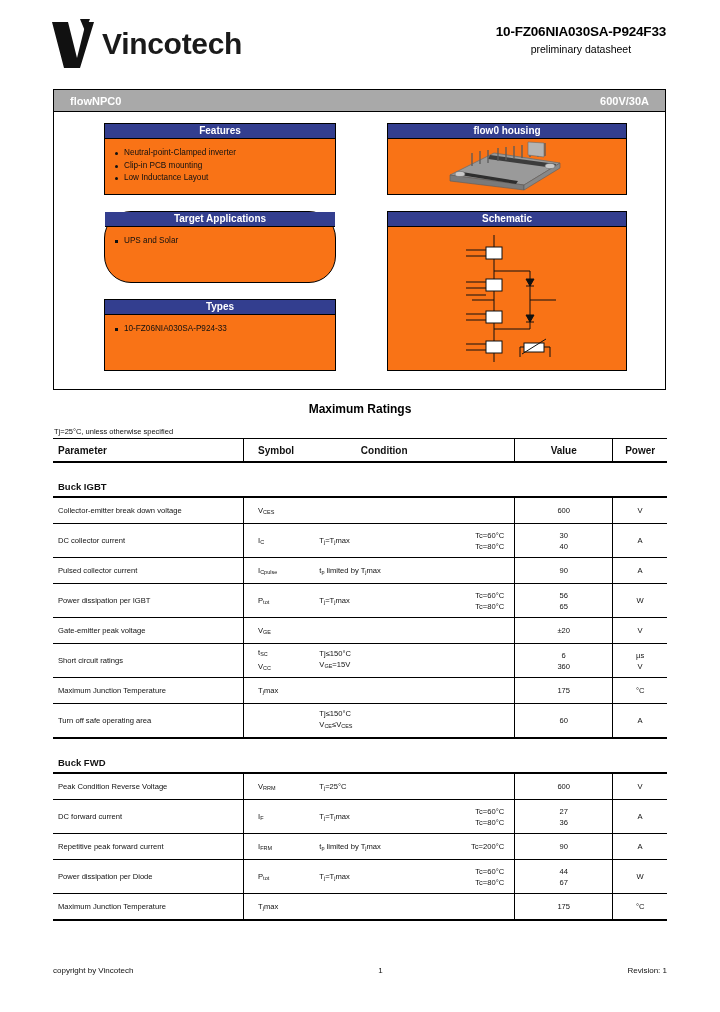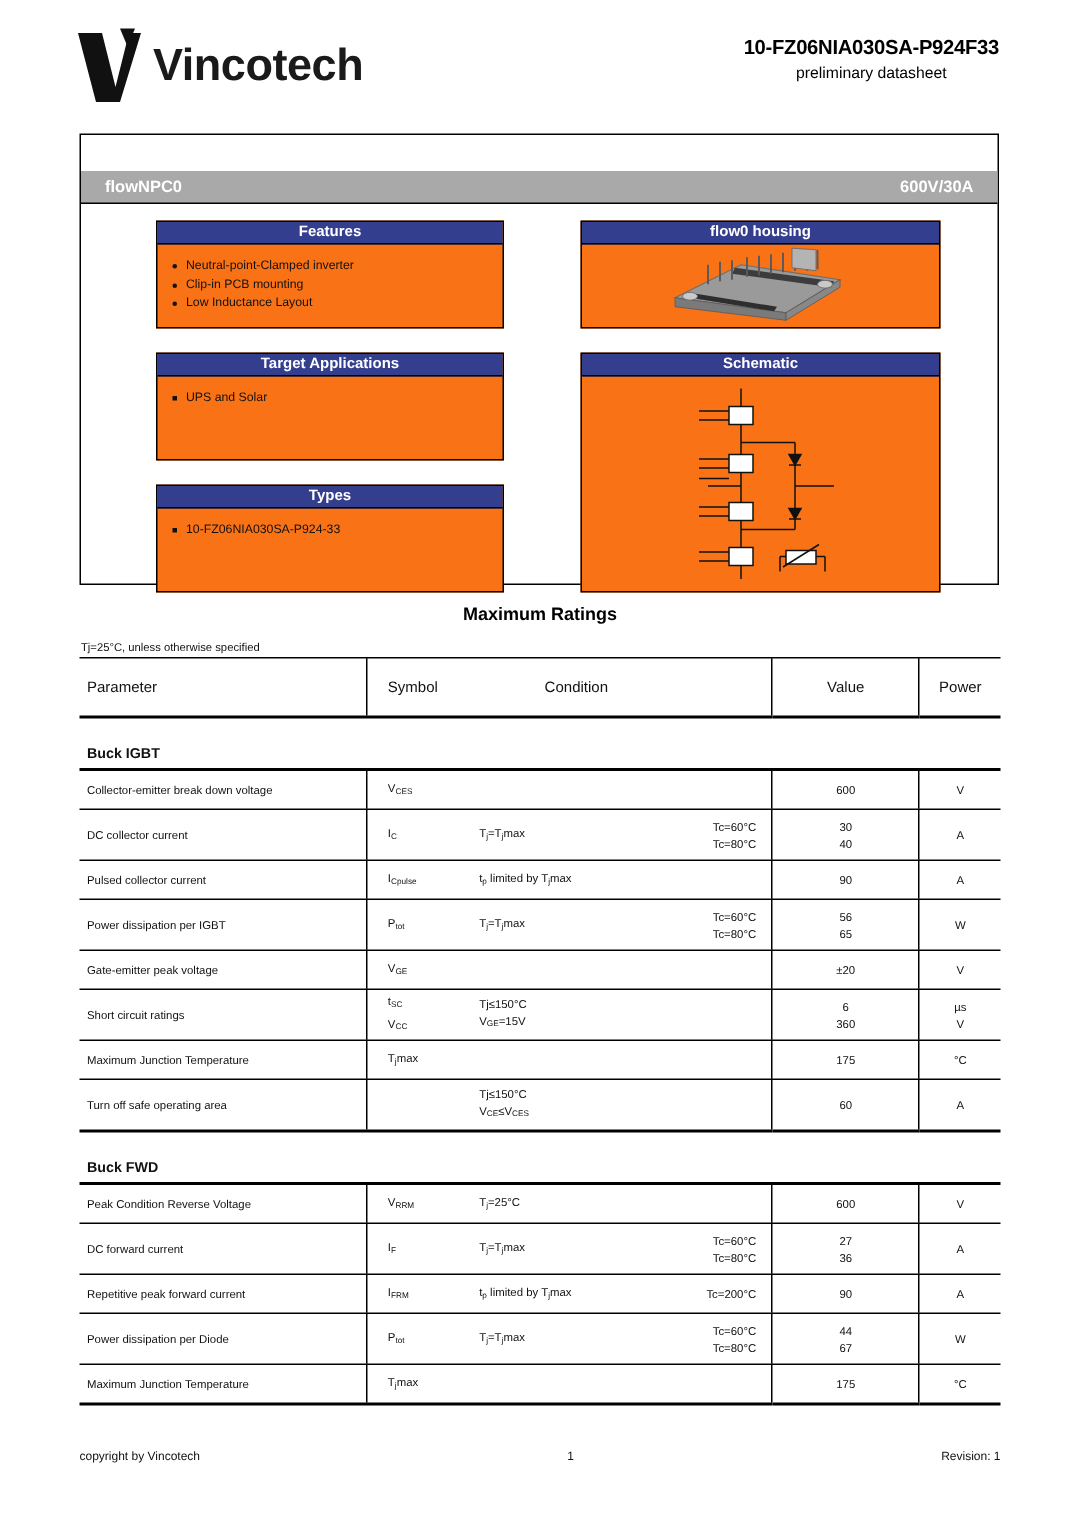--- a/index.html
+++ b/index.html
@@ -71,21 +71,20 @@
   }
   .product-band {
     height: 22px;
     background: #a9a9a9;
     border-bottom: 1px solid #000;
     display: flex;
     align-items: center;
     justify-content: space-between;
     padding: 0 16px;
     box-sizing: border-box;
-    margin-top: 24px;
   }
   .product-band span {
     color: #ffffff;
     font-size: 11px;
     font-weight: bold;
   }
   .panels {
     position: relative;
     height: 277px;
   }
@@ -128,21 +127,21 @@
     position: absolute;
     left: 0; top: 5px;
     width: 3px; height: 3px;
     background: #111;
     border-radius: 50%;
   }
   .bullet-list.square li:before { border-radius: 0; }
 
   
   .panel-features      { left: 50px;  top: 11px;  width: 232px; height: 72px; }
-  .panel-applications  { left: 50px;  top: 99px;  width: 232px; height: 72px; }
+  .panel-applications  { left: 50px;  top: 99px;  width: 232px; height: 72px; border-radius: 27px; }
   .panel-types         { left: 50px;  top: 187px; width: 232px; height: 72px; }
   .panel-housing       { left: 333px; top: 11px;  width: 240px; height: 72px; }
   .panel-schematic     { left: 333px; top: 99px;  width: 240px; height: 160px; }
 
   .housing-img {
     position: absolute;
     left: 50%; top: 50%;
     transform: translate(-50%, -50%);
   }
   .schematic-wrap {
@@ -183,22 +182,22 @@
   
   .c-param { width: 212px; }
   .c-sym   { width: 55px; text-align: left; padding-left: 14px !important; }
   .c-cond  { width: 150px; }
   .c-cond2 { width: 48px; text-align: right; padding-right: 10px !important; }
   .c-val   { width: 102px; text-align: center; }
   .c-unit  { width: 47px; text-align: center; }
 
   tr.hdr td {
     font-size: 10px;
-    font-weight: normal;
-    height: 38px;
+    font-weight: bold;
+    height: 22px;
     text-align: left;
   }
   tr.hdr td.c-cond-hdr { text-align: center; }
   tr.hdr td.c-val, tr.hdr td.c-unit { text-align: center; }
 
   .vline { border-left: 1px solid #000 !important; }
   .rule-thick td { border-bottom: 2px solid #000 !important; height: 0; padding: 0; }
   .rule-thin  td { border-bottom: 1px solid #000 !important; height: 0; padding: 0; }
   .gap td { height: 11px; padding: 0; }
 

